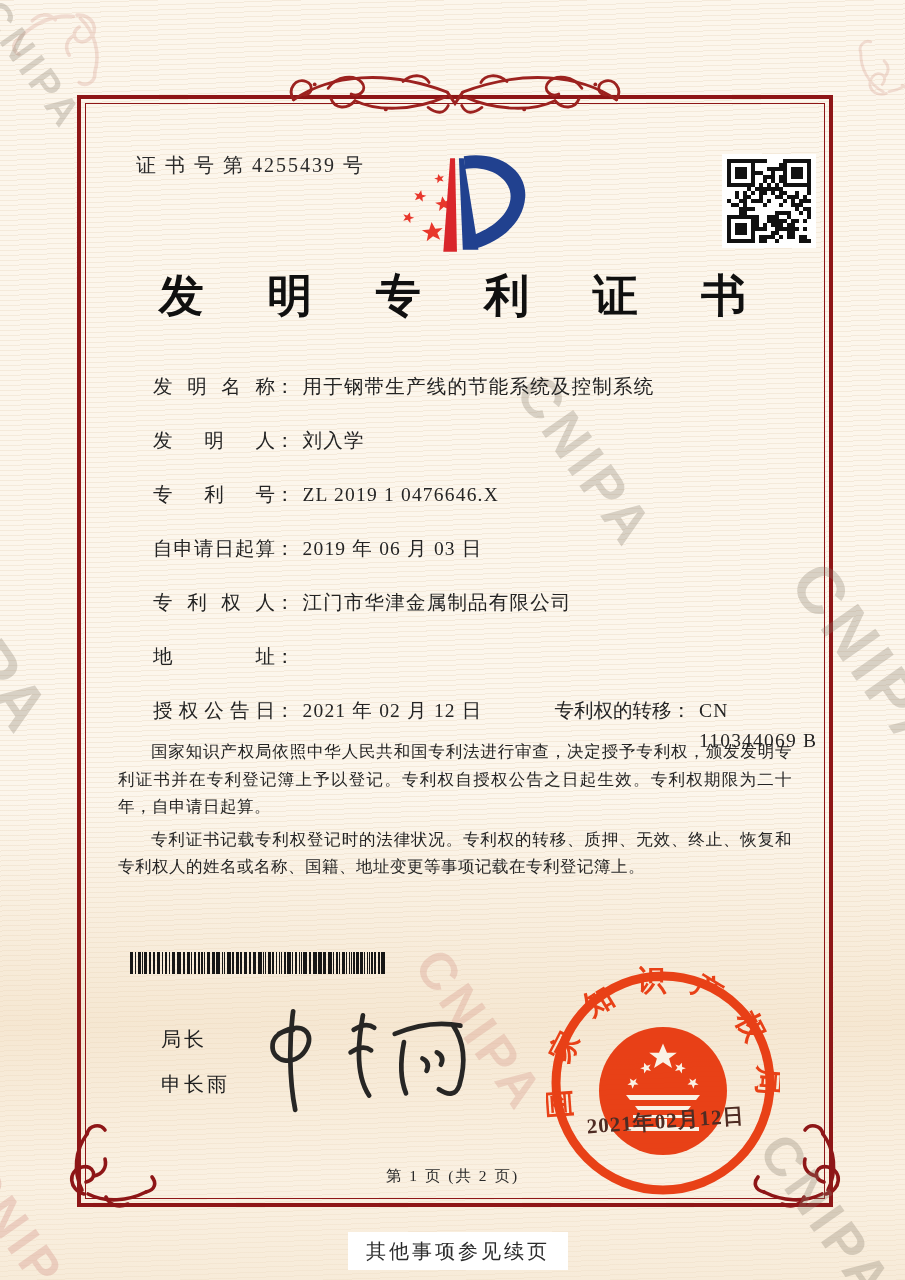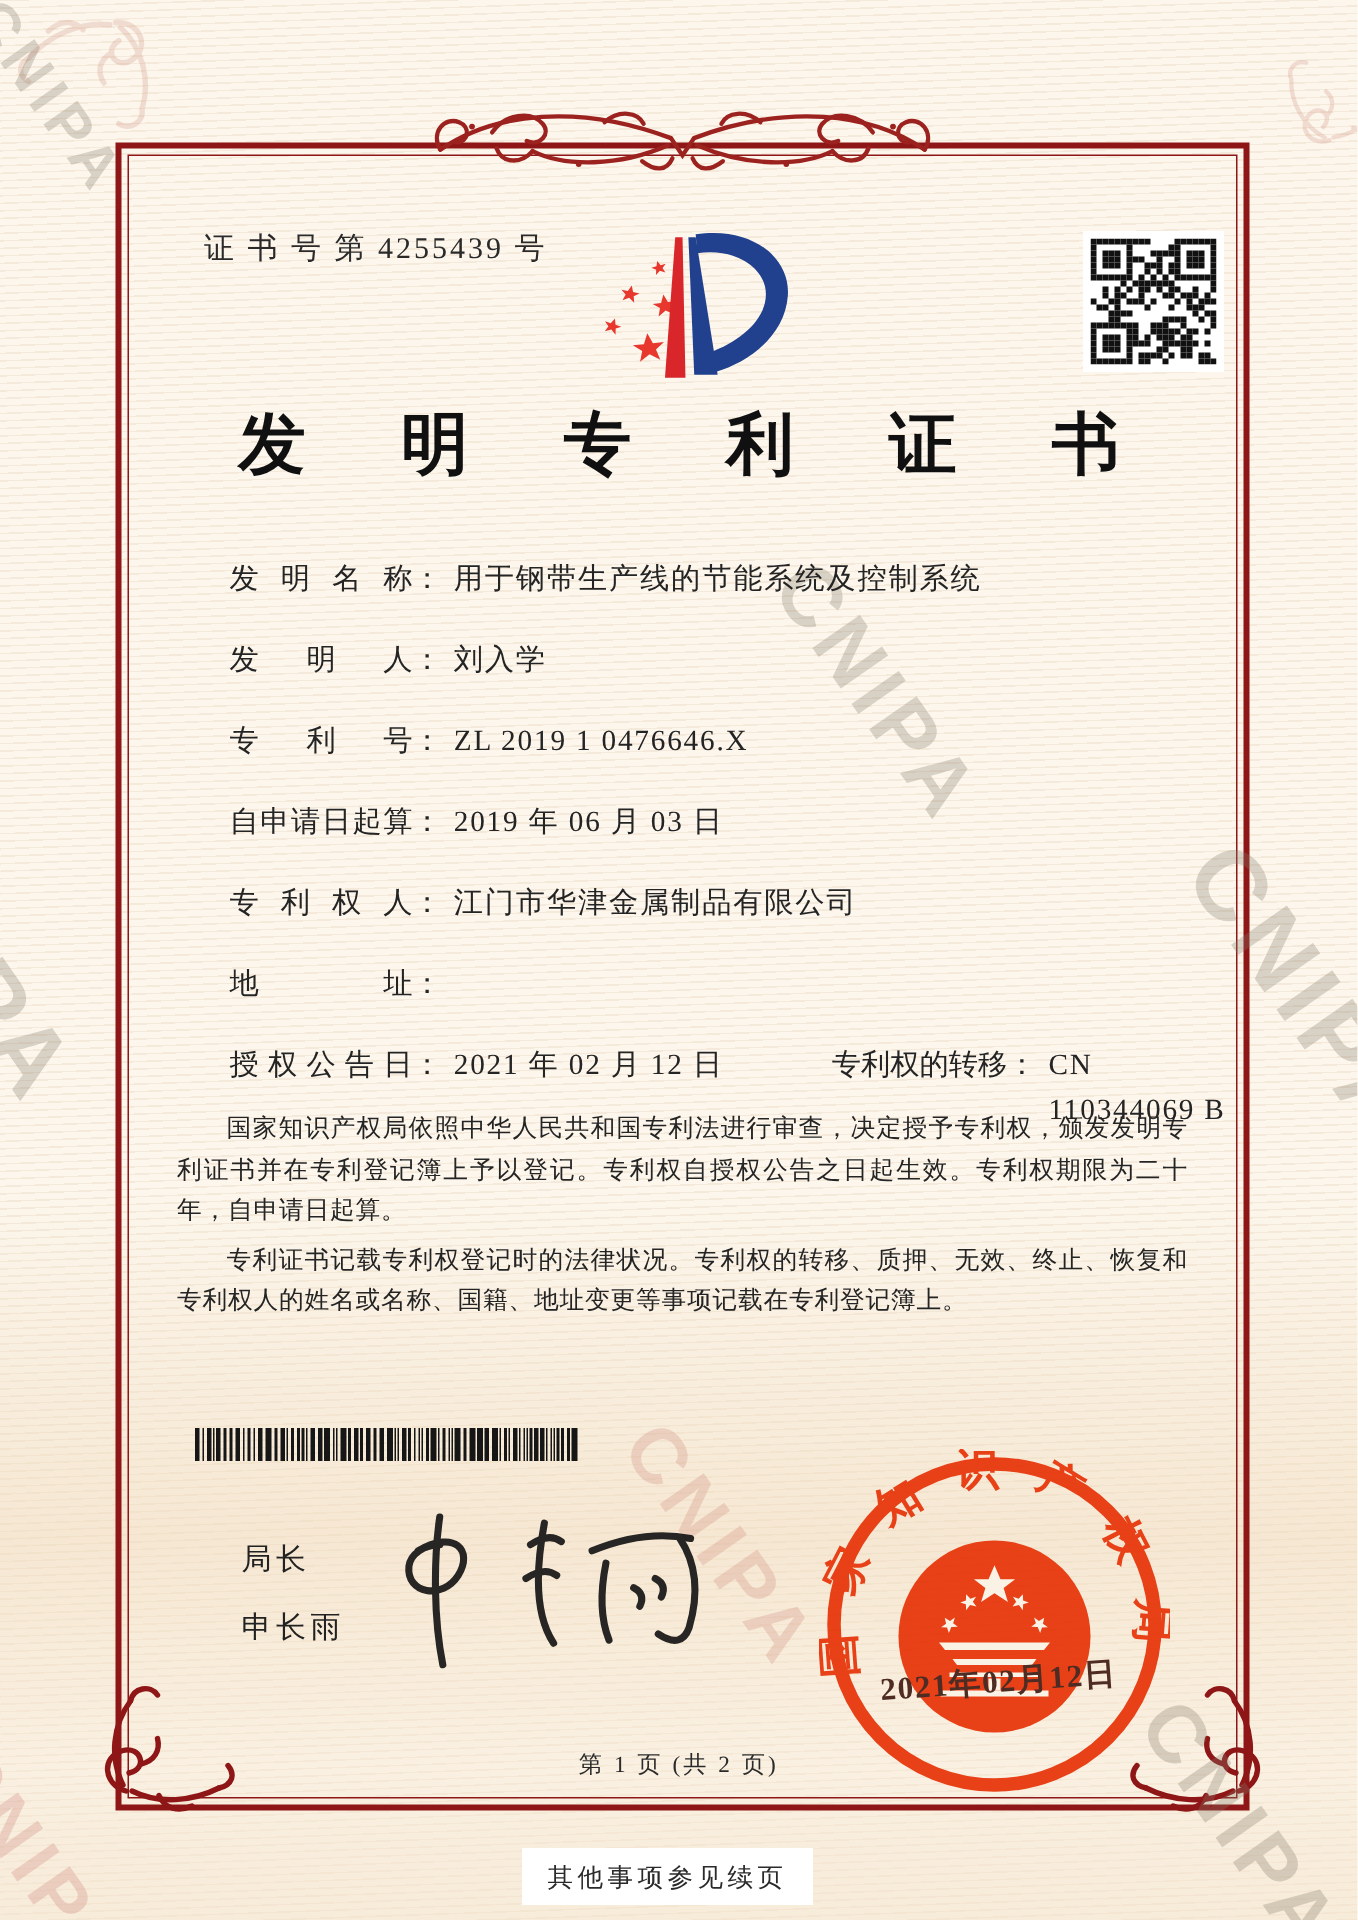--- a/index.html
+++ b/index.html
@@ -56,22 +56,22 @@
   .legal p{margin:0 0 5px 0;text-indent:2em;letter-spacing:.5px;}
   
   .barcode{position:absolute;left:130px;top:952px;}
   .signer{position:absolute;left:122px;top:1026px;font-family:"Liberation Sans","DejaVu Sans",sans-serif;
     font-size:20px;letter-spacing:3px;color:#222;margin-left:39px;}
   .signer div{margin-bottom:18px;}
   .signature{position:absolute;left:248px;top:998px;width:236px;height:120px;}
   .seal{position:absolute;left:546px;top:966px;width:234px;height:234px;opacity:.95;}
   .page-no{position:absolute;left:0;right:0;top:1166px;text-align:center;font-size:15.5px;
     letter-spacing:2px;color:#2a2a2a;}
-  .note-box{position:absolute;left:348px;top:1232px;width:194px;height:38px;background:#ffffff;
-    display:flex;align-items:center;justify-content:center;font-size:17px;letter-spacing:3px;color:#2a2a2a;}
+  .note-box{position:absolute;left:348px;top:1232px;width:220px;height:38px;background:#ffffff;
+    display:flex;align-items:center;justify-content:center;font-size:20px;letter-spacing:3px;color:#2a2a2a;}
 </style>
 </head>
 <body>
 
 <div id="page">
 
   <svg width="0" height="0" style="position:absolute">
     <defs>
       <path id="star" d="M0,-10 L2.94,-3.09 10.2,-3.09 4.51,1.18 6.62,8.09 0,3.82 -6.62,8.09 -4.51,1.18 -10.2,-3.09 -2.94,-3.09 Z"></path>
       <g id="scroll-half" fill="none" stroke="currentColor" stroke-width="3" stroke-linecap="round">

